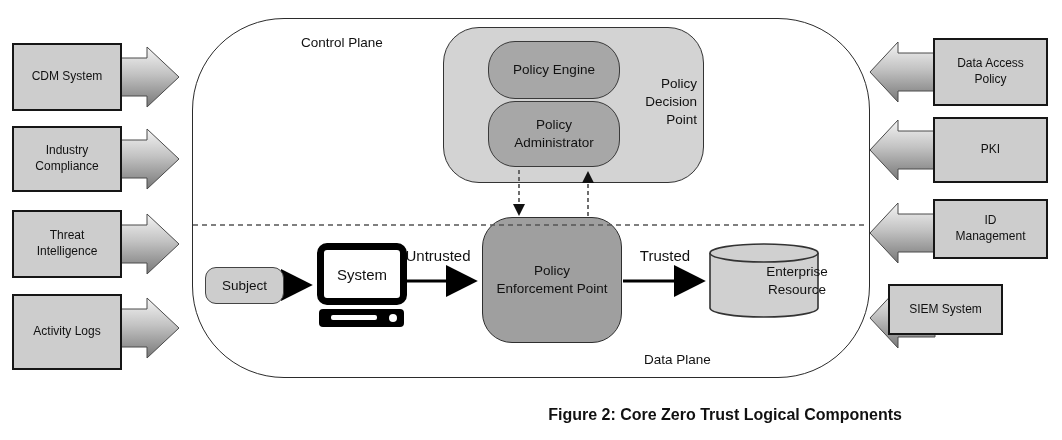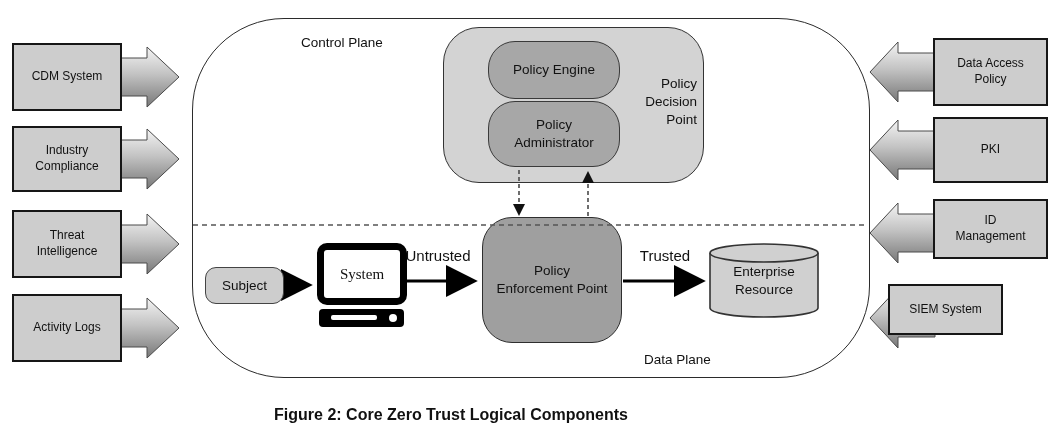--- a/index.html
+++ b/index.html
@@ -28,28 +28,28 @@
        border:1.5px solid #2e2e2e;border-radius:30px;display:flex;align-items:center;
        justify-content:center;text-align:center;font-size:13.5px;line-height:1.35;
        z-index:3;box-sizing:border-box;}
   .subject{left:205px;top:267px;width:79px;height:37px;background:var(--box-fill);
        border:1.5px solid #444;border-radius:11px;display:flex;align-items:center;
        justify-content:center;font-size:13.5px;z-index:3;box-sizing:border-box;}
   .plane-label{font-size:13.5px;z-index:3;}
   .flow-label{font-size:15px;z-index:3;width:72px;text-align:center;}
   .monitor{left:317px;top:243px;width:90px;height:62px;background:#ffffff;
        border:7px solid #000;border-radius:10px;display:flex;align-items:center;
-       justify-content:center;font-size:15px;z-index:3;box-sizing:border-box;font-family:Liberation Serif, serif;}
+       justify-content:center;font-size:15px;z-index:3;box-sizing:border-box;}
   .monbase{left:319px;top:309px;width:85px;height:18px;background:#000;
        border-radius:4px;z-index:3;}
   .monslot{left:12px;top:6px;width:46px;height:5px;background:#fff;border-radius:2px;}
   .mondot{right:7px;top:5px;width:8px;height:8px;background:#fff;border-radius:50%;}
   .cyl-label{left:710px;top:263px;width:108px;text-align:center;font-size:13.5px;
-       line-height:1.32;z-index:3;}
-  .caption{left:0;top:406px;width:902px;text-align:center;font-weight:bold;
+       line-height:1.32;z-index:3;padding-left:33px;}
+  .caption{left:0;top:406px;width:902px;text-align:right;font-weight:bold;
        font-size:16px;z-index:3;}
   svg.layer{position:absolute;left:0;top:0;z-index:2;pointer-events:none;}
   svg.layer.top{z-index:5;}
 </style>
 </head>
 <body>
 
 <div id="canvas">
 
   <div class="abs outer"></div>
@@ -90,21 +90,21 @@
       <span class="lbl">CDM System</span>
     </div>
   <div class="abs srcbox" style="left:12px;top:126px;height:66px">
       <span class="lbl">Industry
 Compliance</span>
     </div>
   <div class="abs srcbox" style="left:12px;top:210px;height:68px">
       <span class="lbl">Threat
 Intelligence</span>
     </div>
-  <div class="abs srcbox" style="left:12px;top:294px;height:68px">
+  <div class="abs srcbox" style="left:12px;top:294px;height:76px">
       <span class="lbl">Activity Logs</span>
     </div>
 
   <div class="abs srcbox right" style="left:933px;top:38px;height:68px">
       <span class="lbl">Data Access
 Policy</span>
     </div>
   <div class="abs srcbox right" style="left:933px;top:117px;height:66px">
       <span class="lbl">PKI</span>
     </div>

